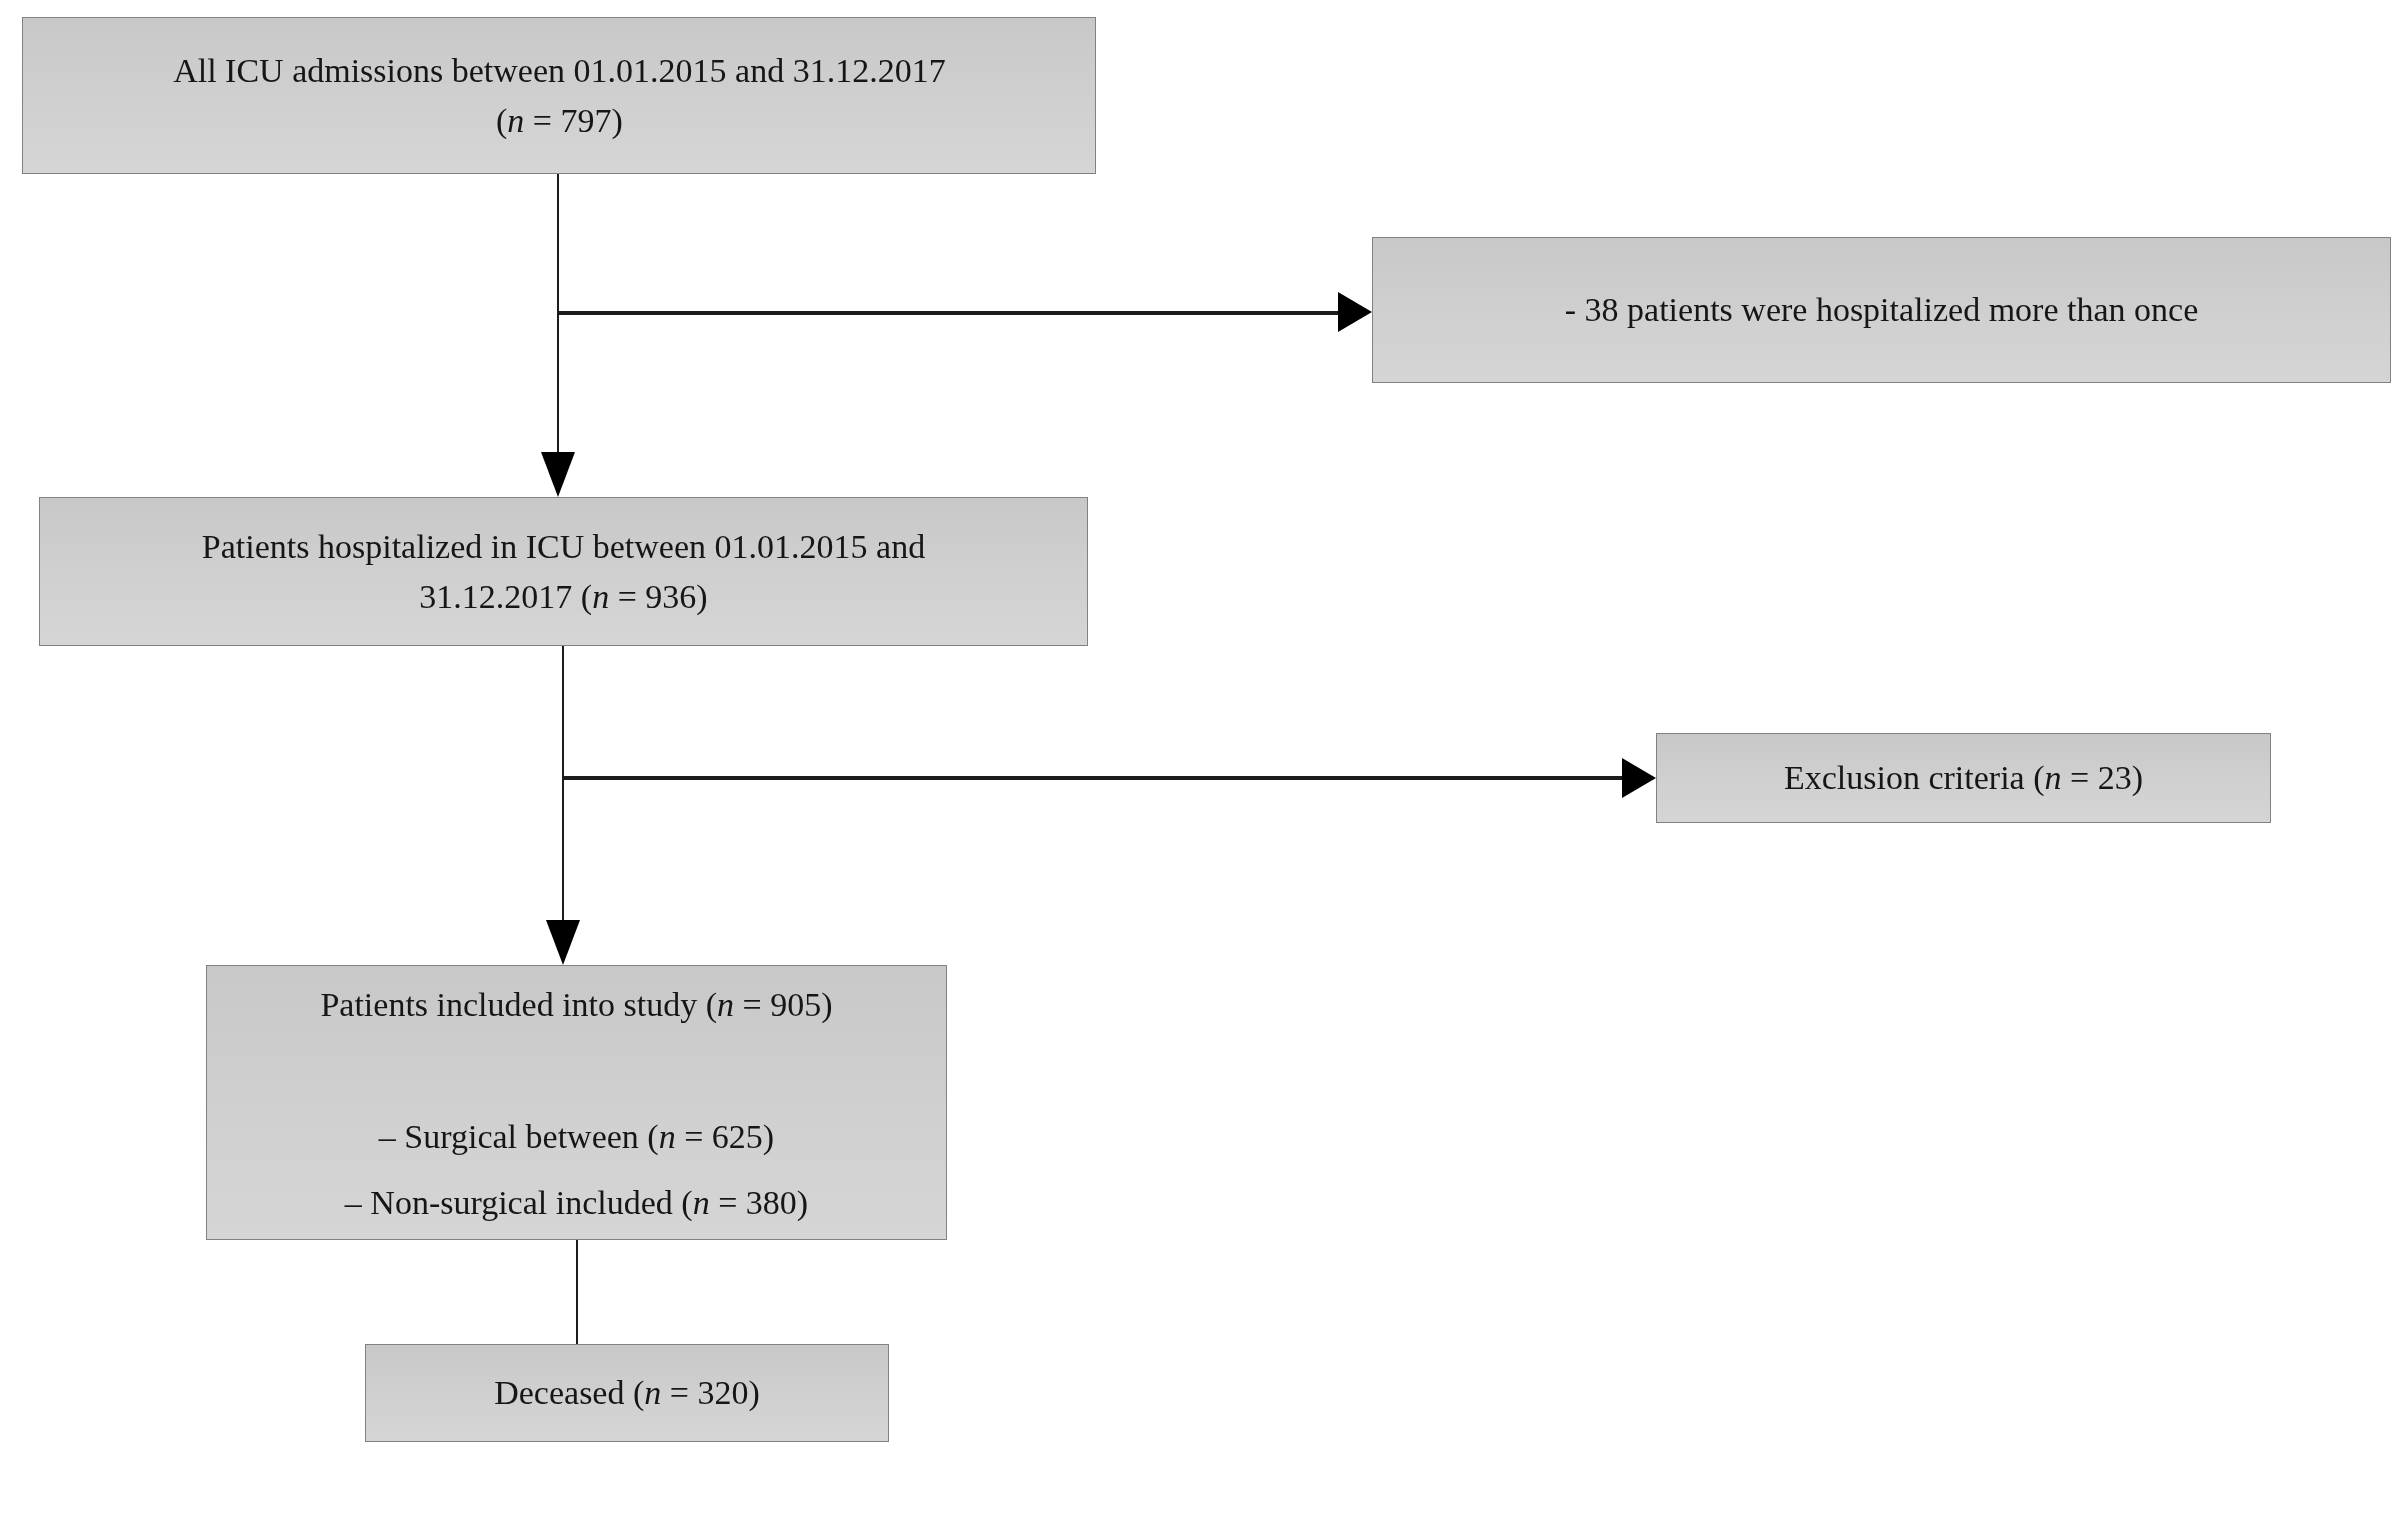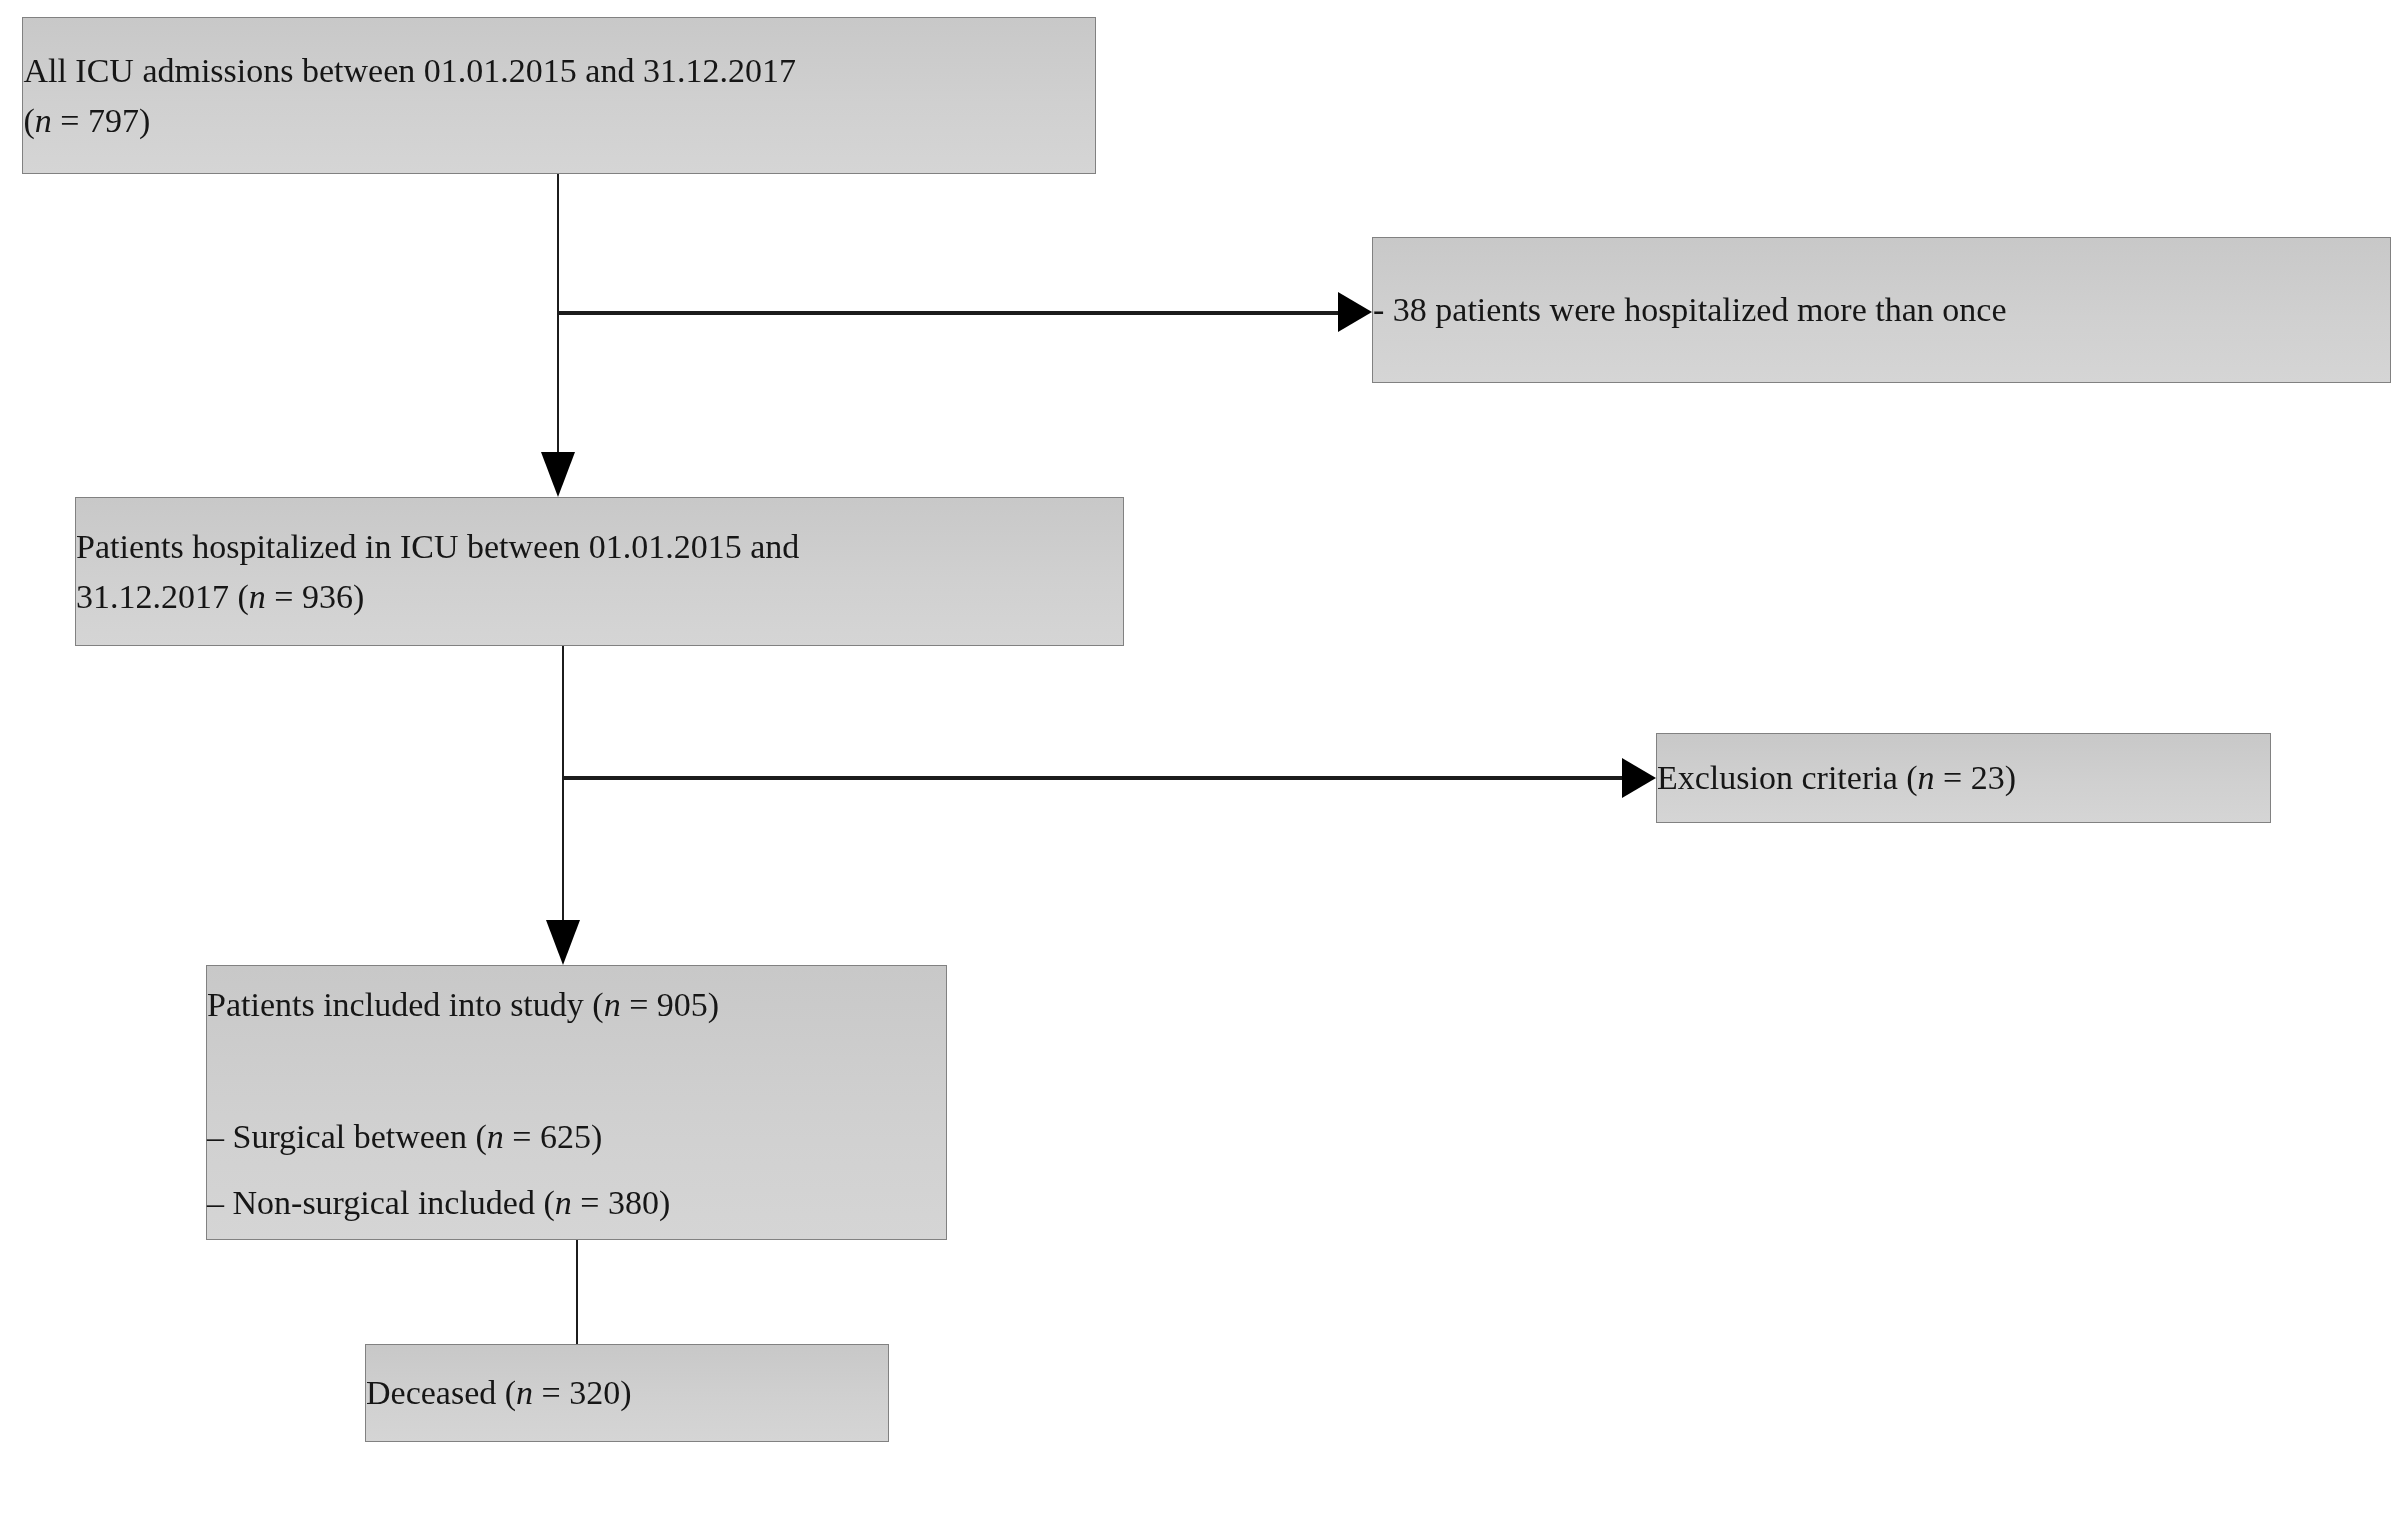--- a/index.html
+++ b/index.html
@@ -12,20 +12,21 @@
     overflow:hidden;
   }
   .box{
     position:absolute;
     box-sizing:border-box;
     border:1.2px solid #818181;
     background:linear-gradient(180deg,#c8c8c8 0%,#d0d0d0 55%,#d5d5d5 100%);
     display:flex;
     flex-direction:column;
     justify-content:center;
+    text-align:center;
     font-size:34px;
     line-height:50px;
   }
   .box .line{min-height:50px;}
   .it{font-style:italic;}
   .top-align{justify-content:flex-start;padding-top:13.7px;gap:16px;}
   .vline{position:absolute;width:1.9px;background:#1c1c1c;}
   .hline{position:absolute;height:3.7px;background:#1c1c1c;}
   .arrow-down{
     position:absolute;width:0;height:0;
@@ -35,21 +36,21 @@
   }
   .arrow-right{
     position:absolute;width:0;height:0;
     border-top:20.5px solid transparent;
     border-bottom:20.5px solid transparent;
     border-left:34px solid #000000;
   }
   
   #box-admissions{left:22.4px;top:17.4px;width:1074px;height:157px;}
   #box-multiple{left:1372px;top:237px;width:1019px;height:146px;}
-  #box-hospitalized{left:39px;top:497px;width:1049px;height:149px;margin-left:36px;}
+  #box-hospitalized{left:39px;top:497px;width:1049px;height:149px;}
   #box-exclusion{left:1656px;top:733px;width:615px;height:90px;}
   #box-included{left:206px;top:965px;width:741px;height:275px;}
   #box-deceased{left:365px;top:1344px;width:524px;height:98px;}
   
   #vline-1{left:557px;top:174px;height:281px;}
   #arrow-down-1{left:541px;top:452px;}
   #hline-1{left:558px;top:311px;width:781px;}
   #arrow-right-1{left:1338px;top:292px;}
   #vline-2{left:562px;top:646px;height:275px;}
   #arrow-down-2{left:546px;top:920px;}

